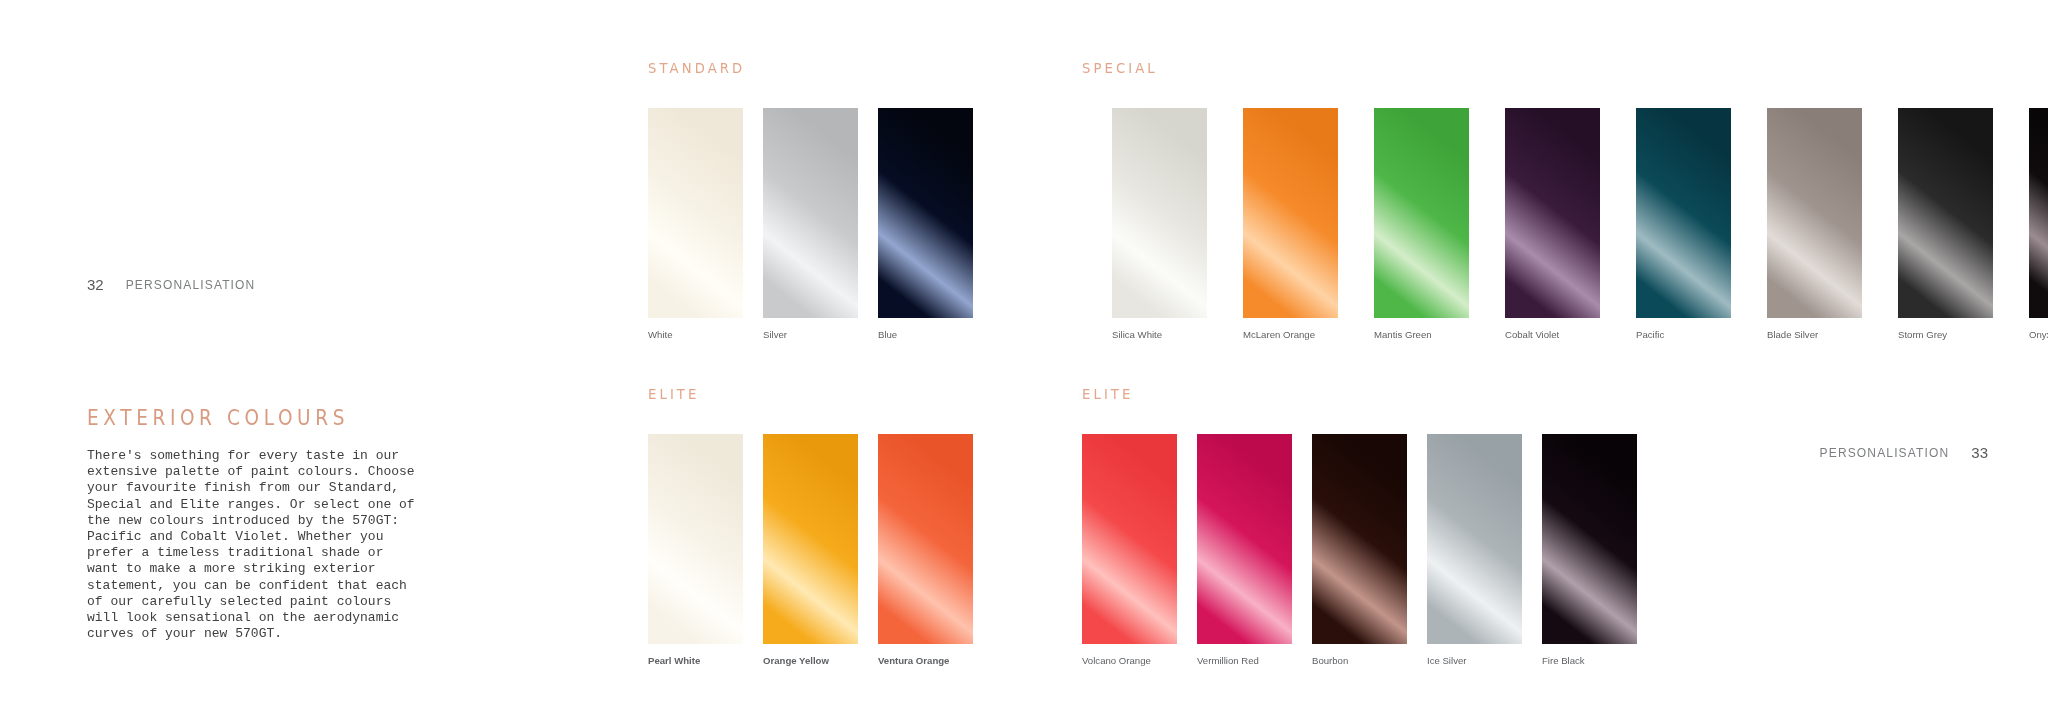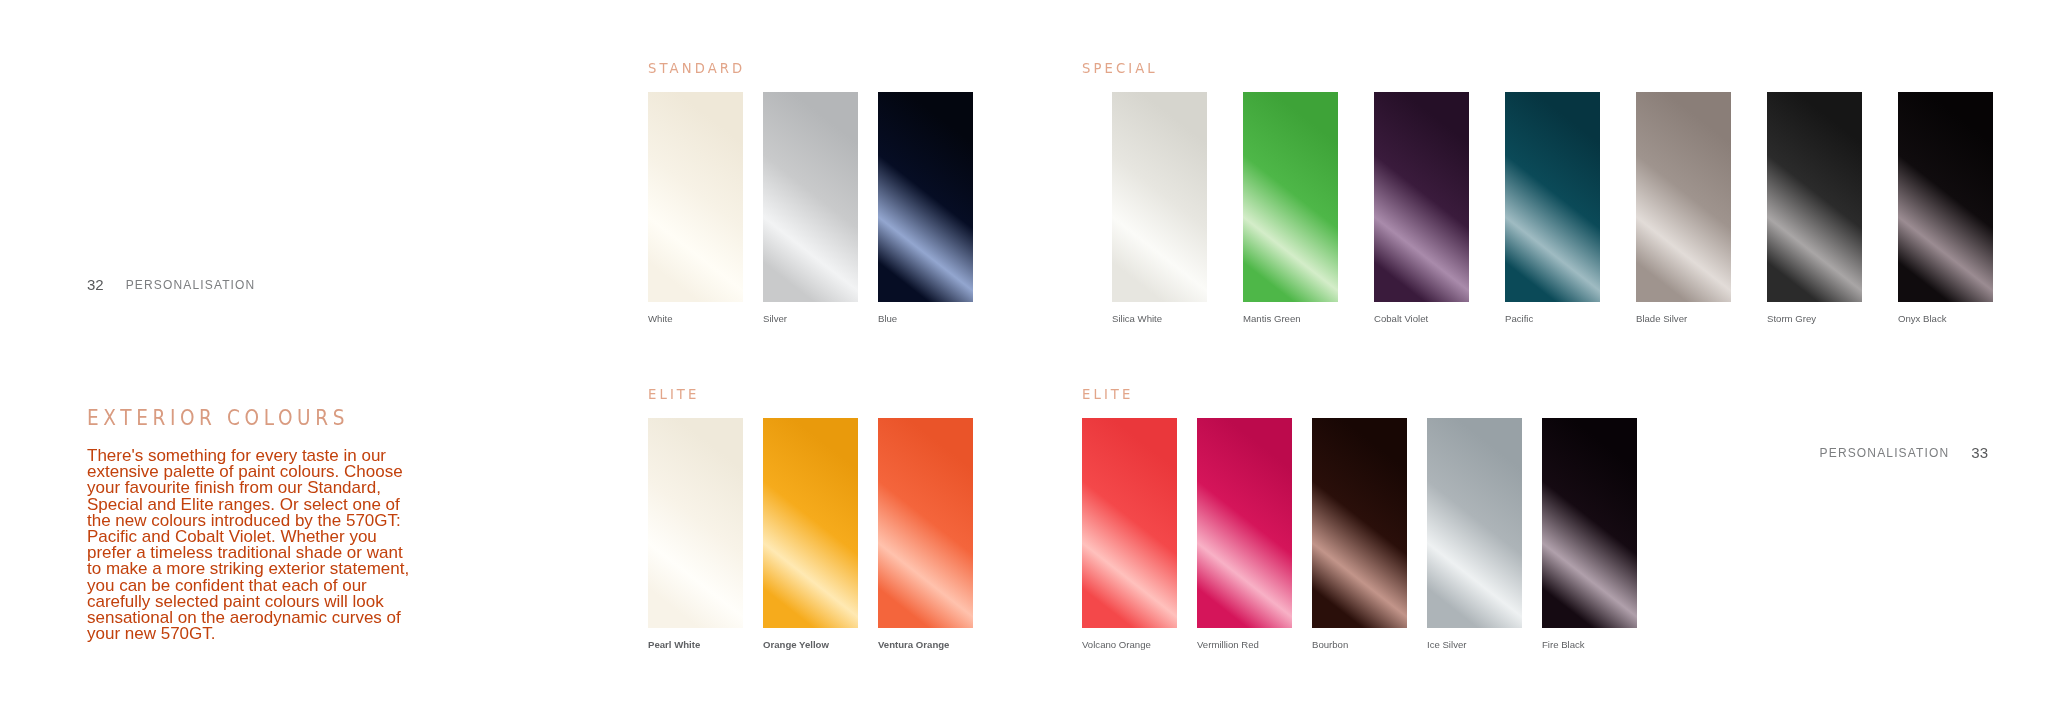--- a/index.html
+++ b/index.html
@@ -41,24 +41,24 @@
     white-space: nowrap;
     transform: scaleY(1.12);
     transform-origin: left top;
   }
 
   .body-copy {
     position: absolute;
     left: 87px;
     top: 448px;
     width: 330px;
-    font-size: 17px;
+    font-size: 13px;
     line-height: 16.2px;
-    color: #c2410c;
-    font-family: Liberation Sans, sans-serif;
+    color: #404040;
+    font-family: Liberation Mono, monospace;
   }
   .body-copy p { margin: 0; }
 
   
   .footer {
     position: absolute;
     bottom: 0;
     display: flex;
     align-items: center;
     color: #6f7174;
@@ -94,20 +94,21 @@
     transform-origin: left top;
     margin-bottom: 0;
   }
   .swatch-row {
     position: absolute;
     display: flex;
   }
   .swatch {
     position: relative;
     width: 95px;
+    margin-top: 16px;
   }
   .swatch-chip {
     width: 95px;
     height: 210px;
     display: block;
   }
   .swatch-label {
     margin-top: 11px;
     font-size: 9.6px;
     color: #5f6164;
@@ -154,20 +155,24 @@
           <div class="swatch-label">Blue</div>
         </div>
       </div>
       <div class="group group-title" style="left: 1082px; top: 60px;">SPECIAL</div>
       <div class="swatch-row" style="left: 1112px; top: 92px; gap: 36px;">
         <div class="swatch">
           <div class="swatch-chip" style="background: linear-gradient(38deg, rgb(231, 230, 224) 0%, rgb(231, 230, 224) 14%, rgb(251, 251, 248) 30%, rgb(231, 230, 224) 52%, rgb(214, 213, 206) 82%, rgb(214, 213, 206) 100%);"></div>
           <div class="swatch-label">Silica White</div>
         </div>
         <div class="swatch">
+          <div class="swatch-chip" style="background: linear-gradient(38deg, rgb(246, 139, 44) 0%, rgb(246, 139, 44) 14%, rgb(255, 211, 165) 30%, rgb(246, 139, 44) 52%, rgb(233, 122, 24) 82%, rgb(233, 122, 24) 100%);"></div>
+          <div class="swatch-label">McLaren Orange</div>
+        </div>
+        <div class="swatch">
           <div class="swatch-chip" style="background: linear-gradient(38deg, rgb(78, 183, 72) 0%, rgb(78, 183, 72) 14%, rgb(212, 237, 201) 30%, rgb(78, 183, 72) 52%, rgb(62, 163, 56) 82%, rgb(62, 163, 56) 100%);"></div>
           <div class="swatch-label">Mantis Green</div>
         </div>
         <div class="swatch">
           <div class="swatch-chip" style="background: linear-gradient(38deg, rgb(58, 27, 60) 0%, rgb(58, 27, 60) 14%, rgb(169, 139, 171) 30%, rgb(58, 27, 60) 52%, rgb(37, 15, 39) 82%, rgb(37, 15, 39) 100%);"></div>
           <div class="swatch-label">Cobalt Violet</div>
         </div>
         <div class="swatch">
           <div class="swatch-chip" style="background: linear-gradient(38deg, rgb(11, 74, 88) 0%, rgb(11, 74, 88) 14%, rgb(159, 187, 194) 30%, rgb(11, 74, 88) 52%, rgb(6, 53, 65) 82%, rgb(6, 53, 65) 100%);"></div>
           <div class="swatch-label">Pacific</div>

